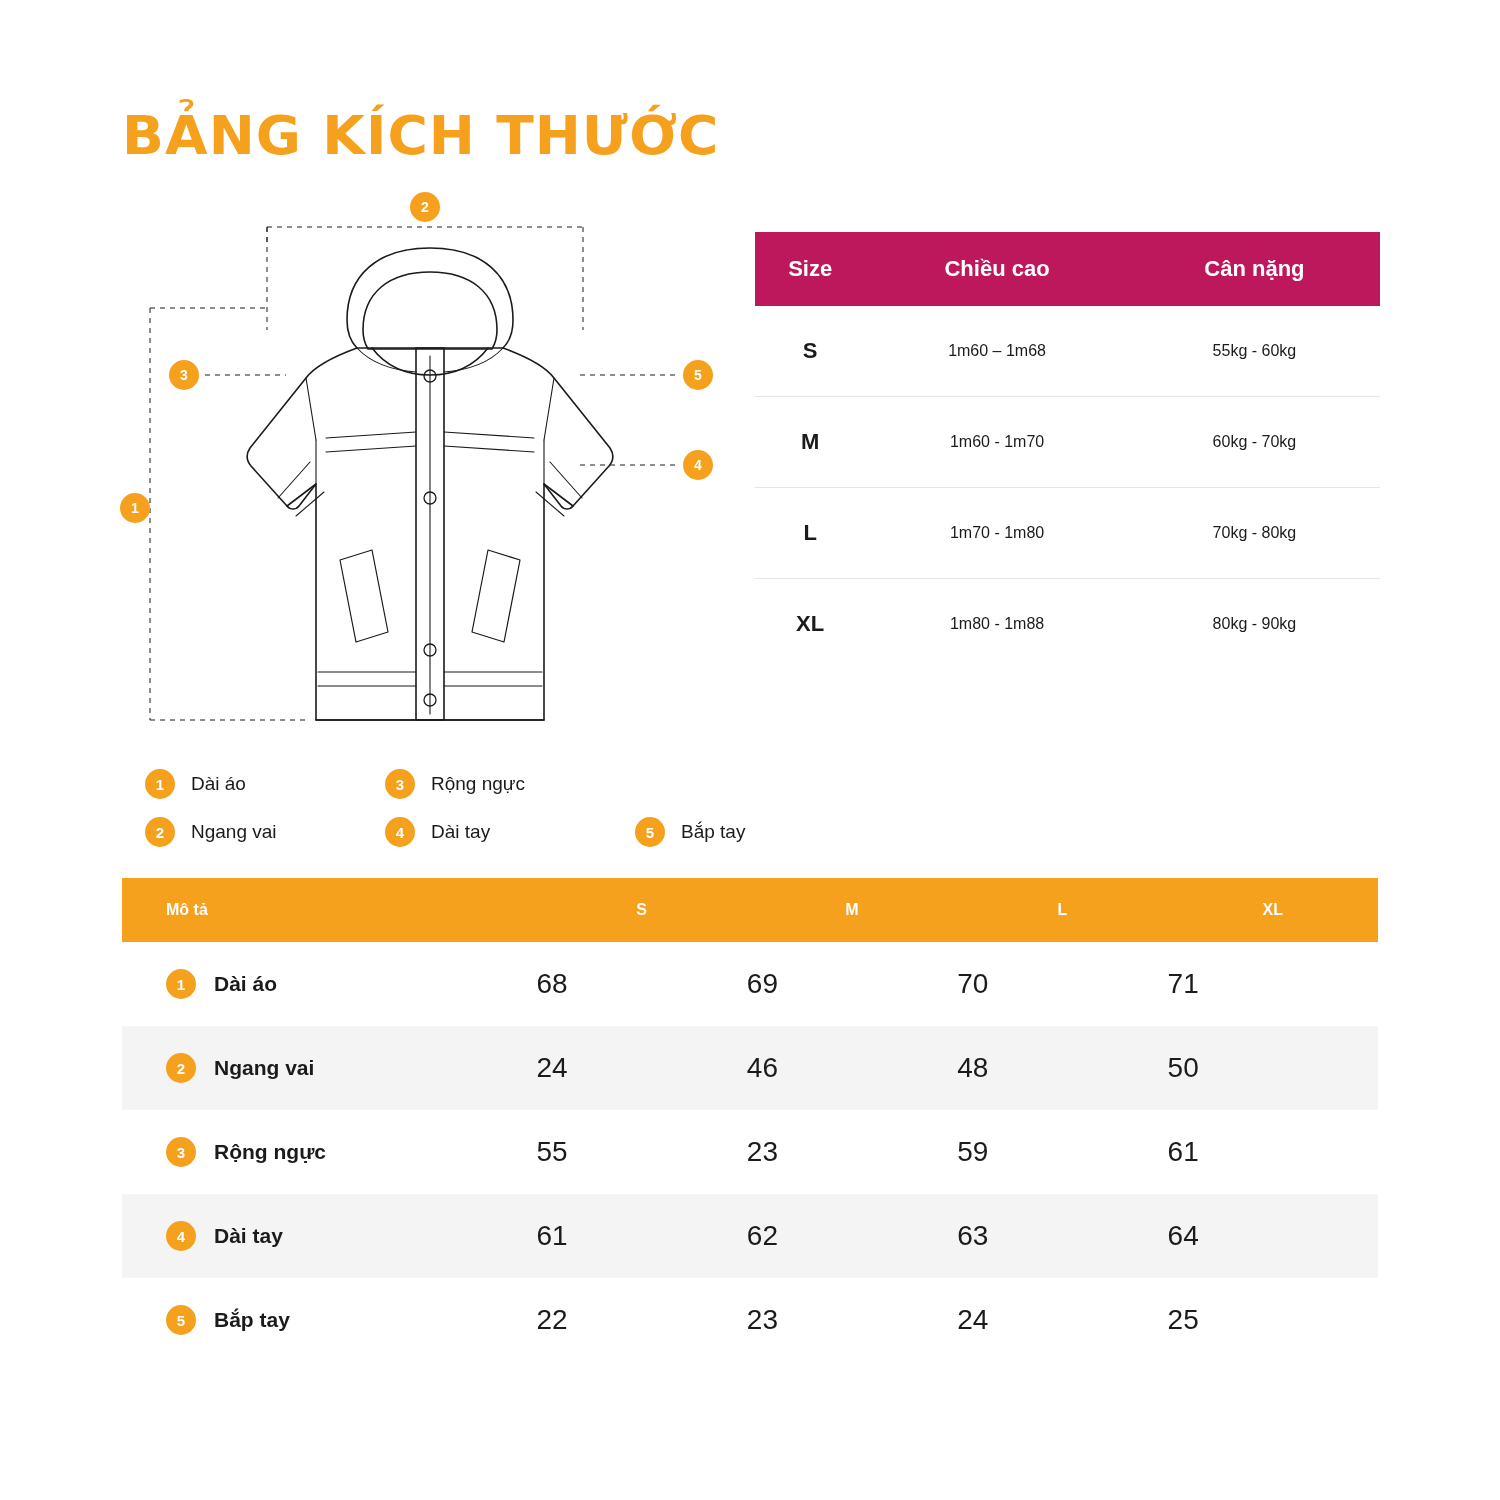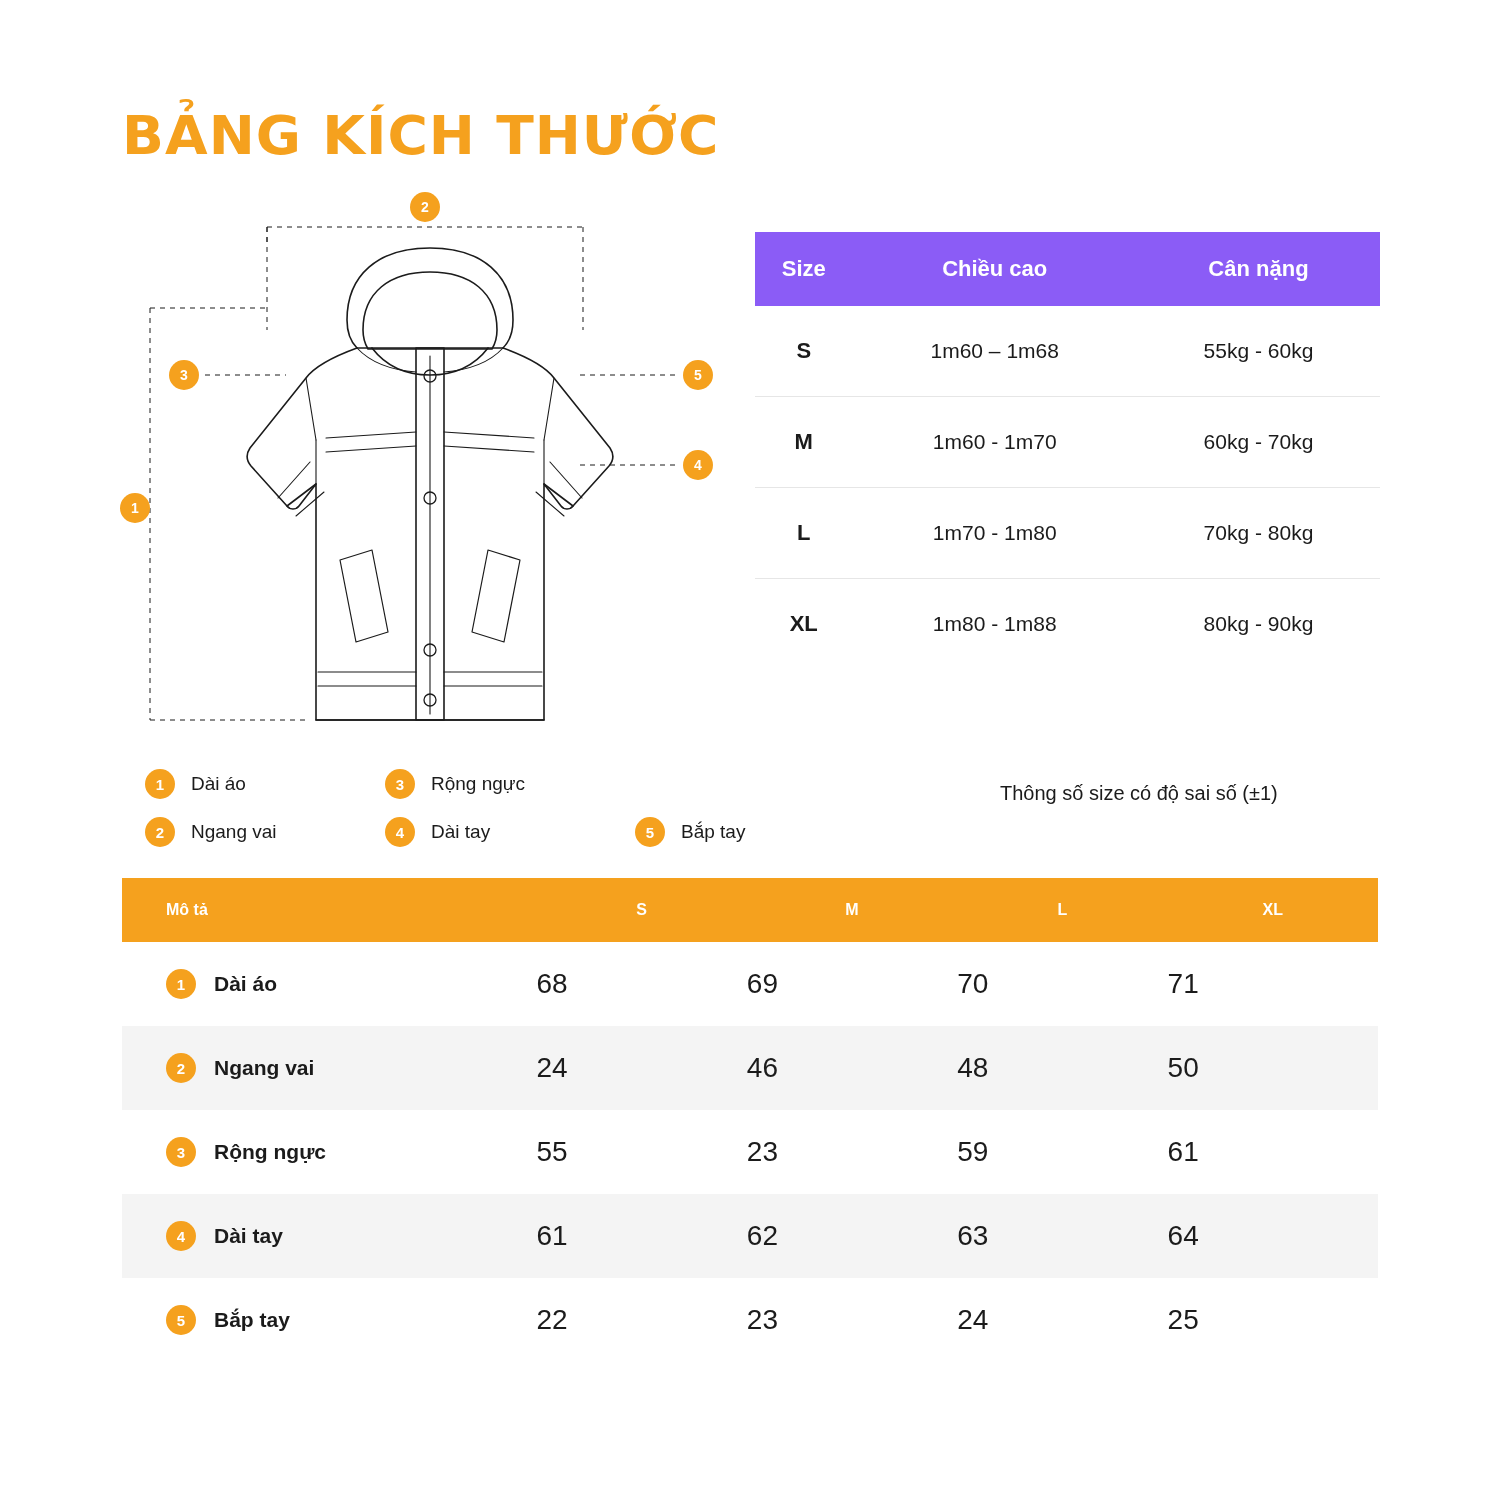--- a/index.html
+++ b/index.html
@@ -37,29 +37,29 @@
   .illo { position: absolute; left: 110px; top: 180px; width: 640px; height: 570px; }
 
   
   .size-table {
     position: absolute;
     left: 755px; top: 232px;
     width: 625px;
   }
   .size-table table { width: 100%; border-collapse: collapse; }
   .size-table thead th {
-    background: #8b5cf6;
+    background: #be185d;
     color: #ffffff;
     font-size: 22px;
     font-weight: bold;
     padding: 24px 0;
     text-align: center;
   }
   .size-table tbody td {
-    font-size: 21px;
+    font-size: 16px;
     text-align: center;
     padding: 32px 0;
     border-bottom: 1px solid #e6e6e6;
     color: #1b1b1b;
   }
   .size-table tbody td.size-col { font-weight: bold; font-size: 22px; }
   .size-table tbody tr:last-child td { border-bottom: none; }
 
   
   .legend {
@@ -272,21 +272,20 @@
         <span class="lbl">Dài tay</span>
       </div>
       <div class="legend-item">
         <span class="badge">5</span>
         <span class="lbl">Bắp tay</span>
       </div>
     </div>
   </div>
 
   <div class="note">
-    <div class="note-text">Thông số size có độ sai số (±1)</div>
   </div>
 
   <div class="meas">
     <table>
       <colgroup>
         <col class="col-desc">
           <col class="col-s">
           <col class="col-m">
           <col class="col-l">
           <col class="col-xl">

